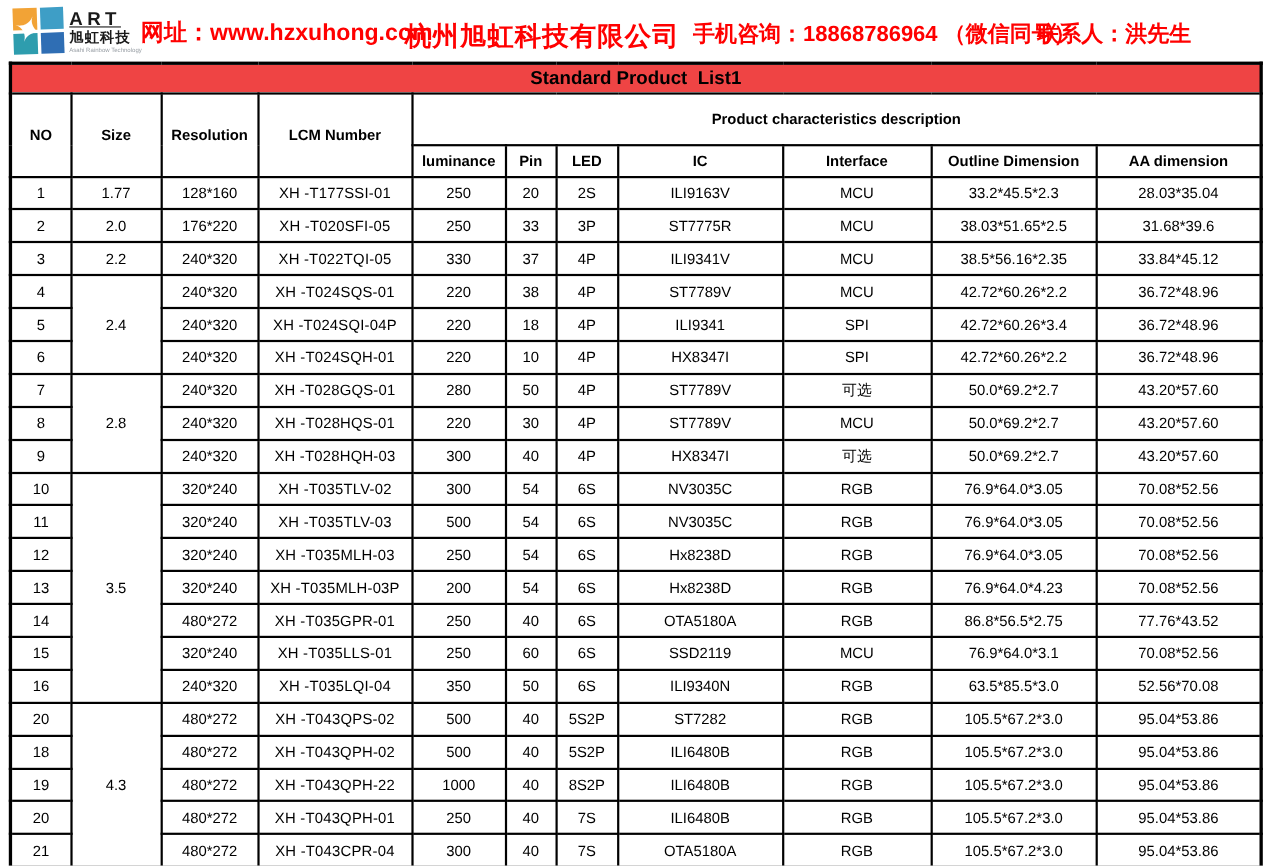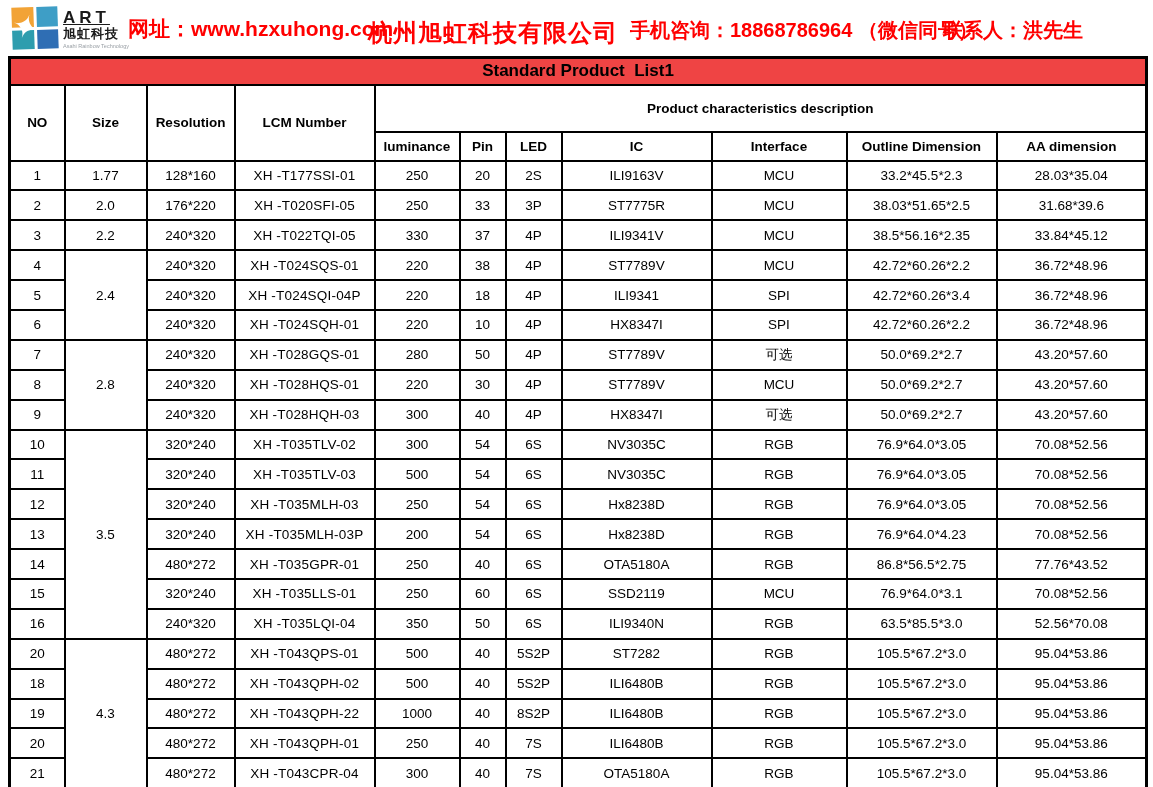--- a/index.html
+++ b/index.html
@@ -309,21 +309,21 @@
           <td>6S</td>
           <td>ILI9340N</td>
           <td>RGB</td>
           <td>63.5*85.5*3.0</td>
           <td>52.56*70.08</td>
         </tr>
         <tr class="data-row">
           <td>20</td>
           <td rowspan="5">4.3</td>
           <td>480*272</td>
-          <td class="lcm">XH -T043QPS-01</td>
+          <td class="lcm">XH -T043QPS-02</td>
           <td>500</td>
           <td>40</td>
           <td>5S2P</td>
           <td>ST7282</td>
           <td>RGB</td>
           <td>105.5*67.2*3.0</td>
           <td>95.04*53.86</td>
         </tr>
         <tr class="data-row">
           <td>18</td>

